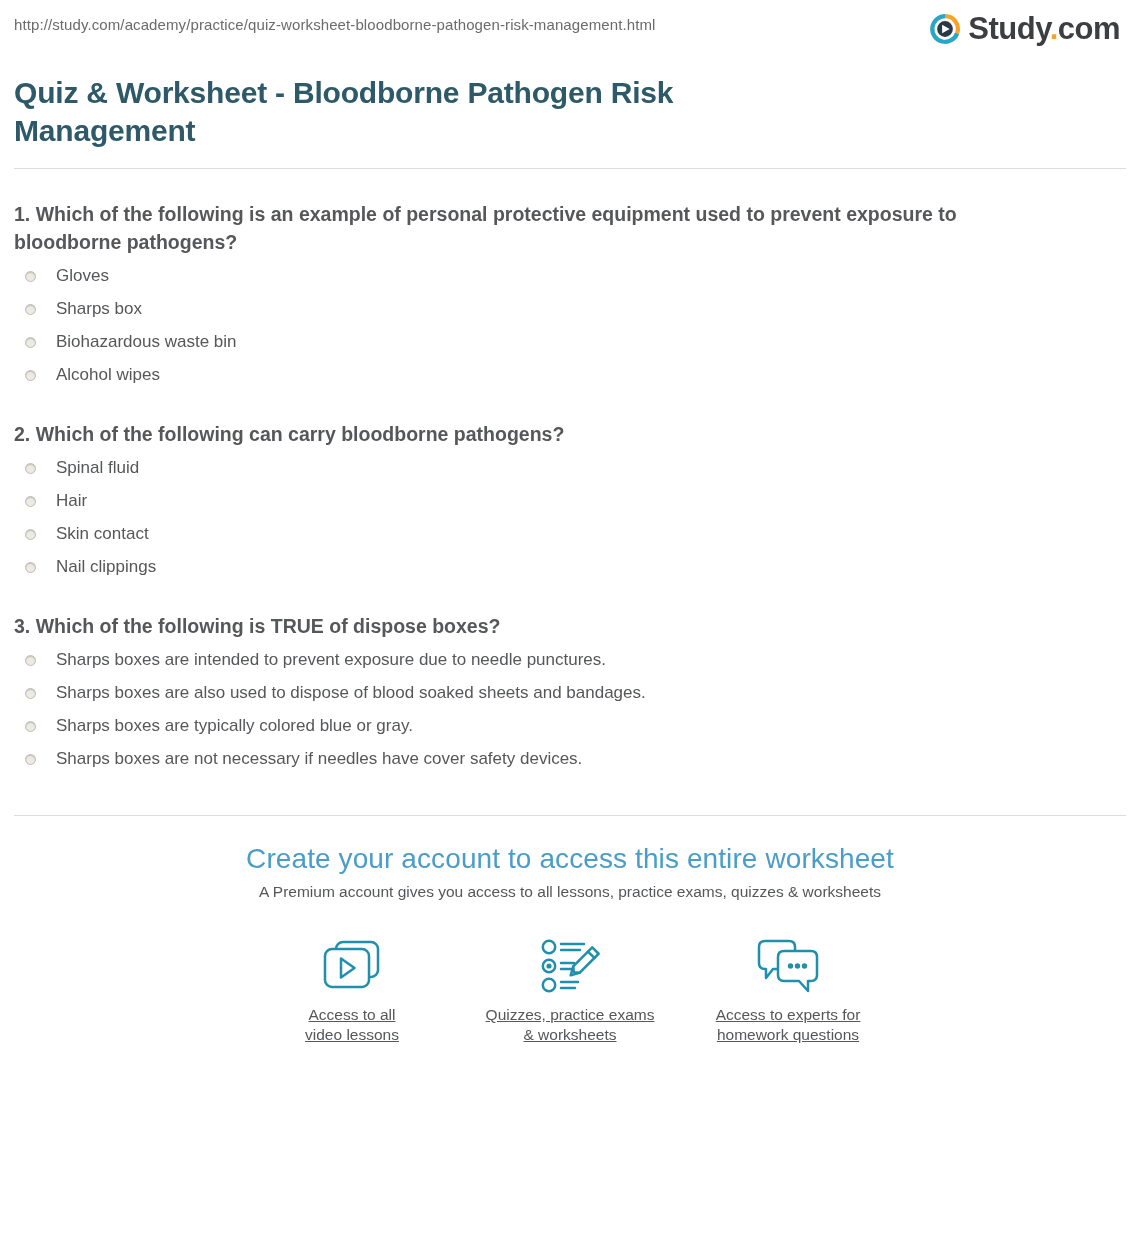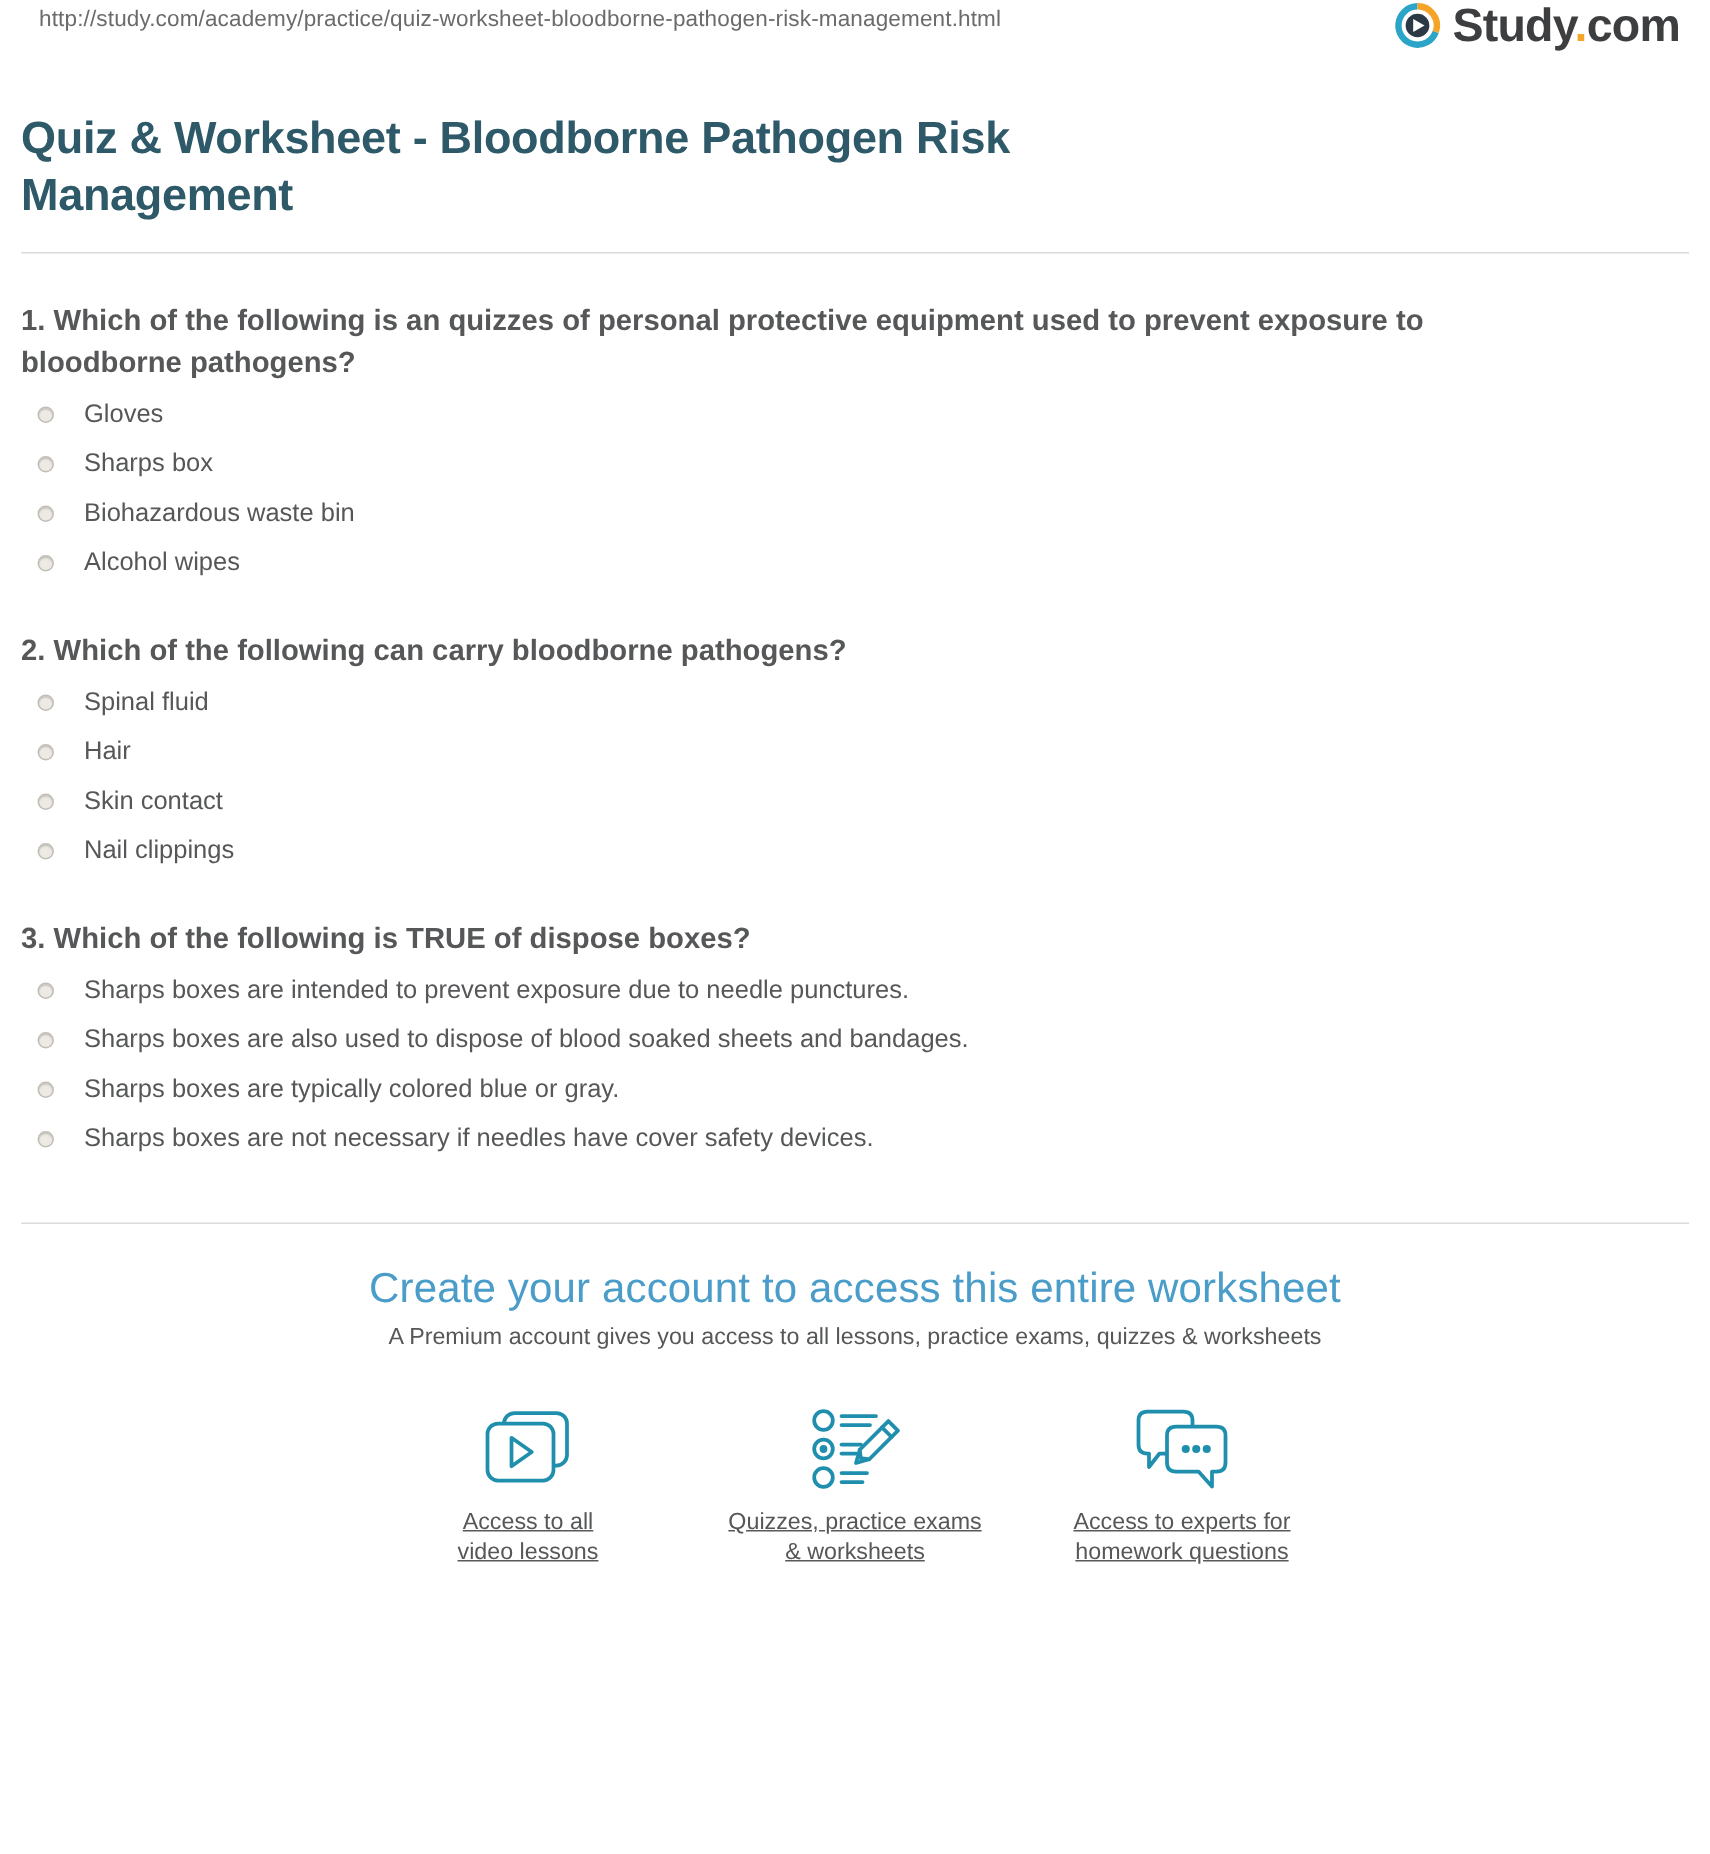--- a/index.html
+++ b/index.html
@@ -11,23 +11,22 @@
     font-family: "Liberation Sans", "DejaVu Sans", sans-serif;
     color: #58595b;
     position: relative;
   }
 
   
   .header {
     display: flex;
     justify-content: space-between;
     align-items: flex-start;
-    padding: 0 20px 0 14px;
+    padding: 12px 20px 0 14px;
     height: 58px;
-    margin-left: 12px;
   }
   .url-text {
     font-size: 15px;
     color: #6b6b6d;
     padding-top: 4px;
     letter-spacing: 0.1px;
   }
   .logo {
     display: flex;
     align-items: center;
@@ -163,21 +162,21 @@
 </div>
 
 <h1 class="page-title">Quiz &amp; Worksheet - Bloodborne Pathogen Risk Management</h1>
 <hr class="rule">
 
 <div class="questions">
 
   <div class="question-block">
     <div class="question-heading">
       <span>1.</span>
-      <span>Which of the following is an quizzes of personal protective equipment used to prevent exposure to bloodborne pathogens?</span>
+      <span>Which of the following is an example of personal protective equipment used to prevent exposure to bloodborne pathogens?</span>
     </div>
     <div class="options">
       <div class="option">
         <span class="radio"></span>
         <span class="option-label">Gloves</span>
       </div>
       <div class="option">
         <span class="radio"></span>
         <span class="option-label">Sharps box</span>
       </div>

